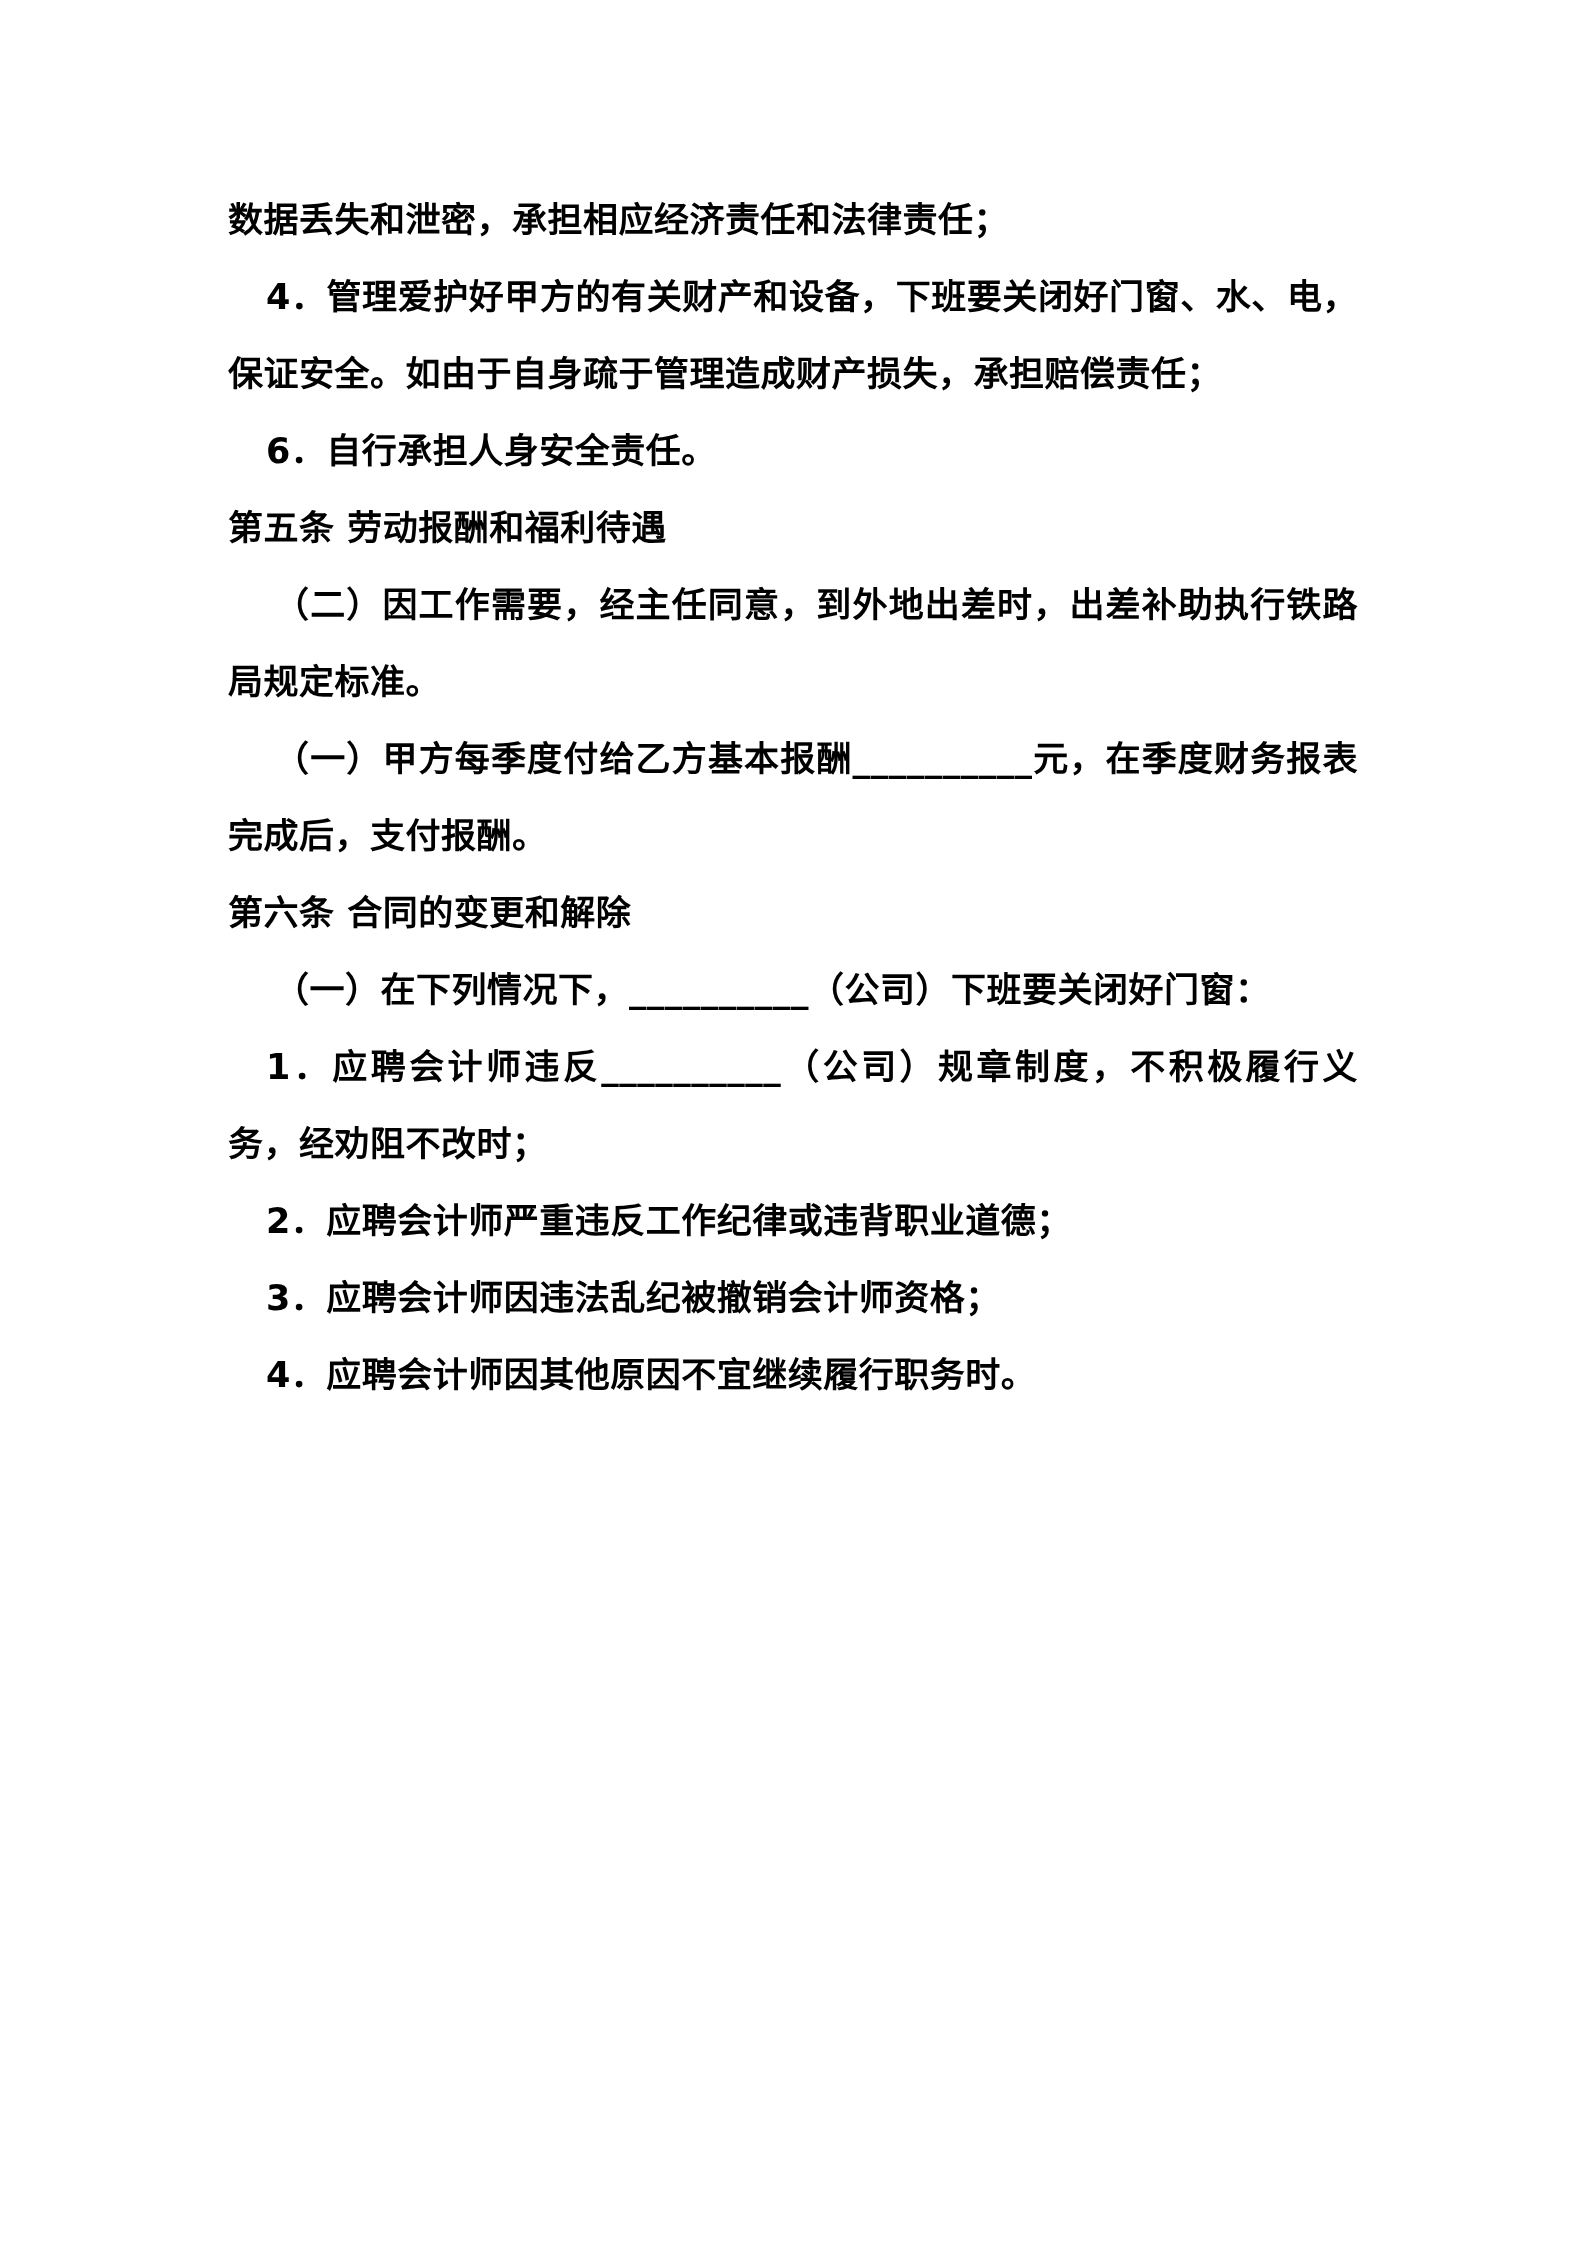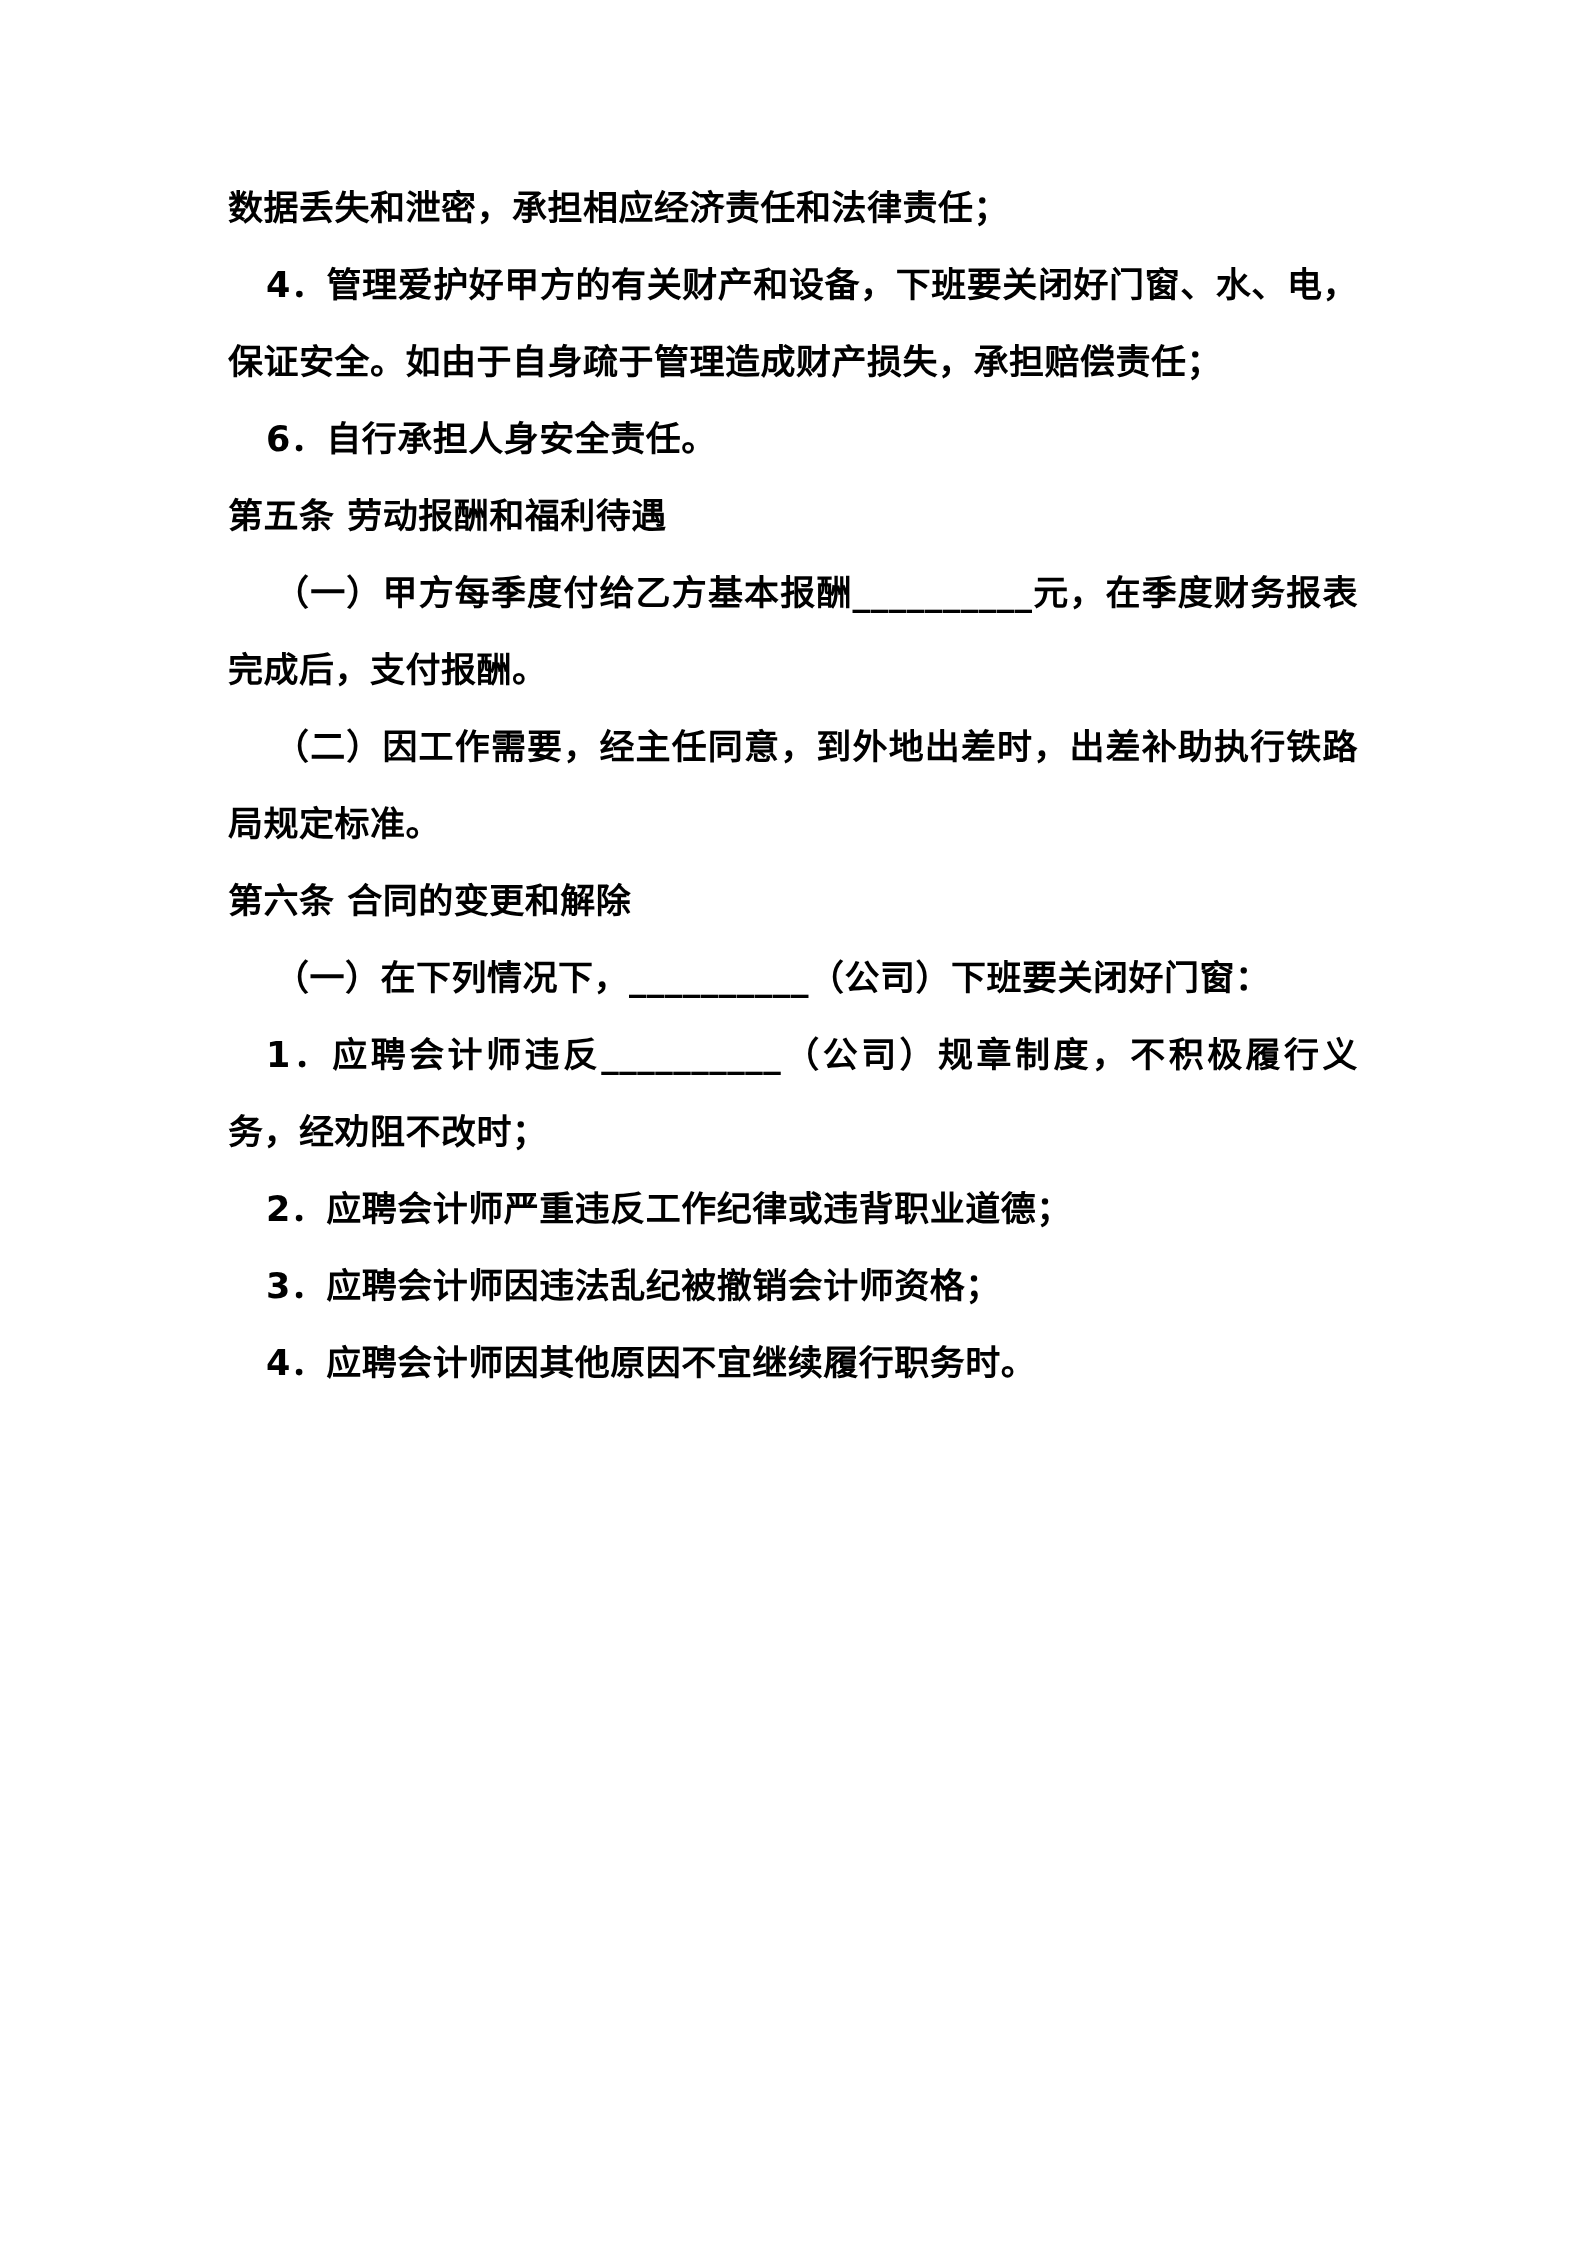--- a/index.html
+++ b/index.html
@@ -5,21 +5,21 @@
   html, body {
     margin: 0;
     padding: 0;
     background: #ffffff;
   }
   .page {
     position: relative;
     width: 1586px;
     height: 2076px;
     background: #ffffff;
-    margin: 0 auto;
+    margin: 12px auto;
     overflow: hidden;
     box-sizing: border-box;
   }
   .content {
     position: absolute;
     left: 228px;
     top: 170px;
     width: 1130px;
   }
   .para {
@@ -53,23 +53,23 @@
 
     <p class="para noindent">数据丢失和泄密，承担相应经济责任和法律责任；</p>
 
     <p class="para indent1">4．管理爱护好甲方的有关财产和设备，下班要关闭好门窗、水、电，保证安全。如由于自身疏于管理造成财产损失，承担赔偿责任；</p>
 
 
     <p class="para indent1">6．自行承担人身安全责任。</p>
 
     <p class="para noindent">第五条  劳动报酬和福利待遇</p>
 
+    <p class="para indent2">（二）因工作需要，经主任同意，到外地出差时，出差补助执行铁路局规定标准。</p>
+
     <p class="para indent2">（一）甲方每季度付给乙方基本报酬__________元，在季度财务报表完成后，支付报酬。</p>
-
-    <p class="para indent2">（二）因工作需要，经主任同意，到外地出差时，出差补助执行铁路局规定标准。</p>
 
     <p class="para noindent">第六条  合同的变更和解除</p>
 
     <p class="para indent2">（一）在下列情况下，__________（公司）下班要关闭好门窗：</p>
 
     <p class="para indent1">1．应聘会计师违反__________（公司）规章制度，不积极履行义务，经劝阻不改时；</p>
 
     <p class="para indent1">2．应聘会计师严重违反工作纪律或违背职业道德；</p>
 
     <p class="para indent1">3．应聘会计师因违法乱纪被撤销会计师资格；</p>

